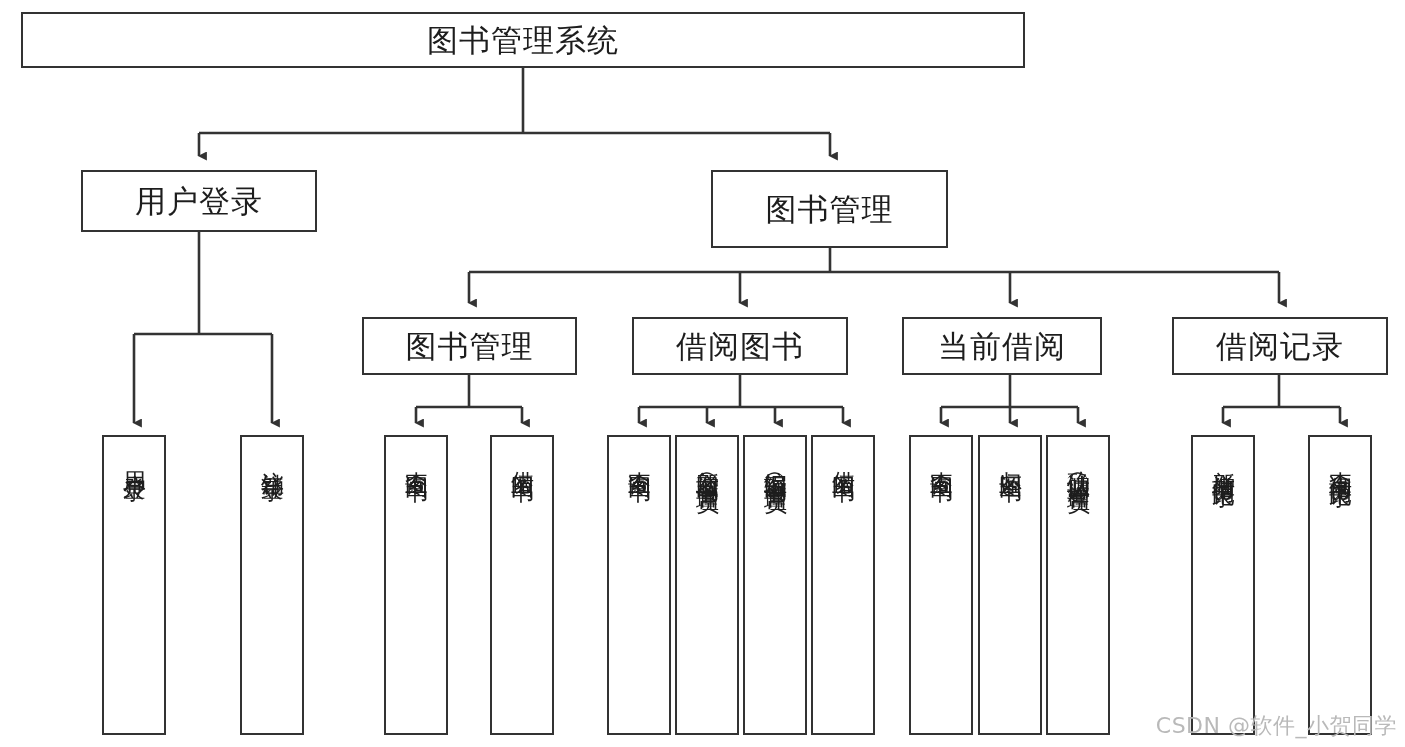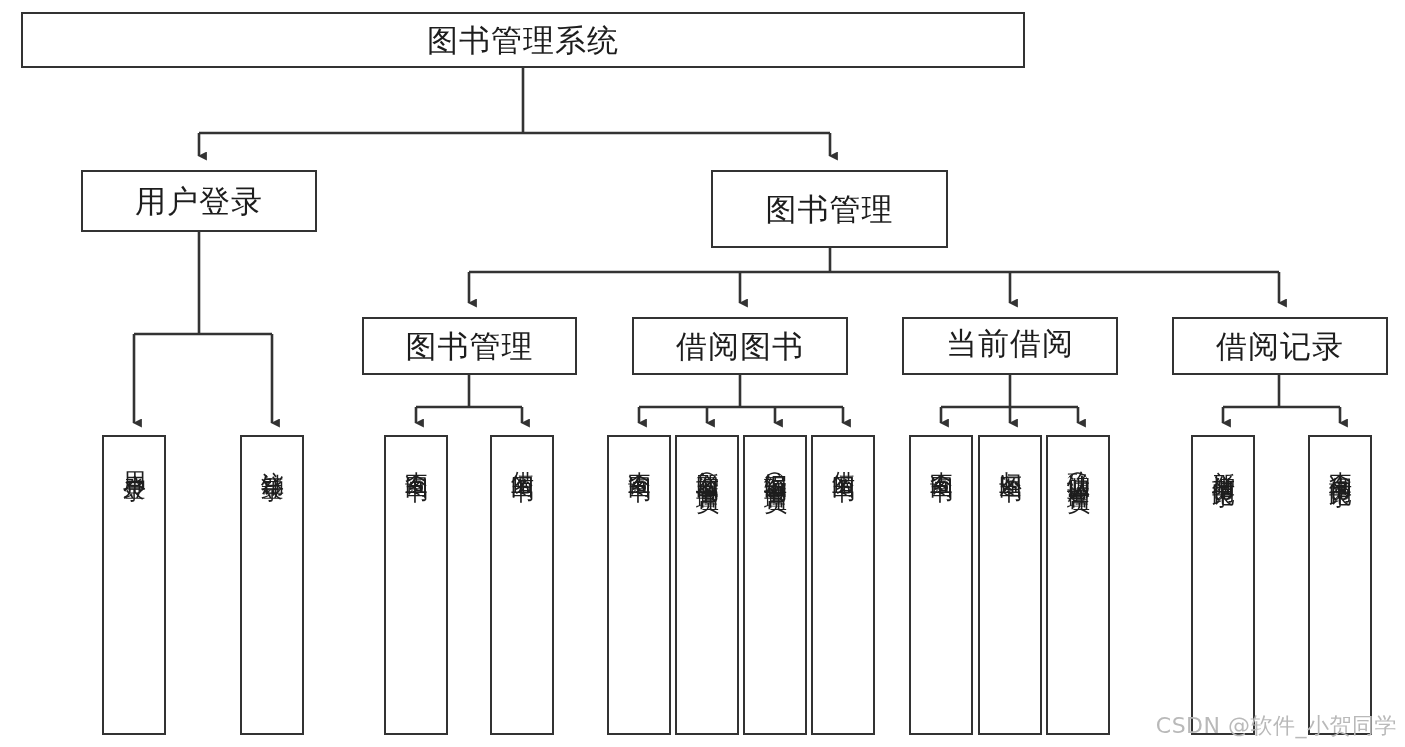--- a/index.html
+++ b/index.html
@@ -134,21 +134,21 @@
   </div>
 
   <div class="node" style="left:362px; top:317px; width:215px; height:58px;">
     <span class="lbl">图书管理</span>
   </div>
 
   <div class="node" style="left:632px; top:317px; width:216px; height:58px;">
     <span class="lbl">借阅图书</span>
   </div>
 
-  <div class="node" style="left:902px; top:317px; width:216px; height:58px;font-family:Liberation Mono, monospace;">
+  <div class="node" style="left:902px; top:317px; width:200px; height:58px;">
     <span class="lbl">当前借阅</span>
   </div>
 
   <div class="node" style="left:1172px; top:317px; width:216px; height:58px;">
     <span class="lbl">借阅记录</span>
   </div>
 
   <div class="node leaf" style="left:102px; top:435px; width:64px; height:300px;">
     <span class="lbl">用户登录</span>
   </div>

